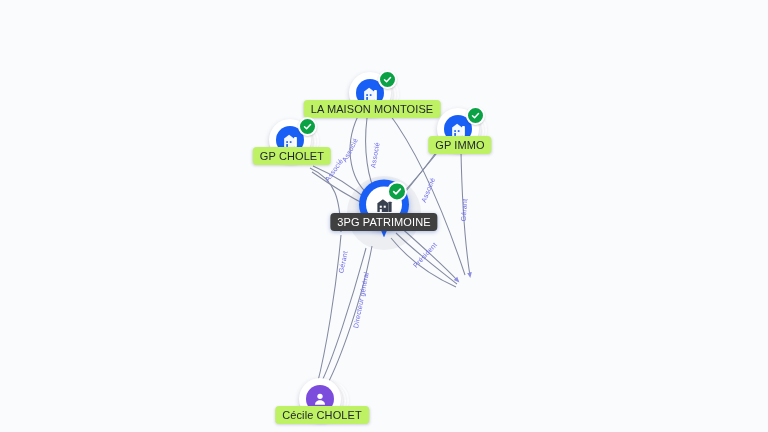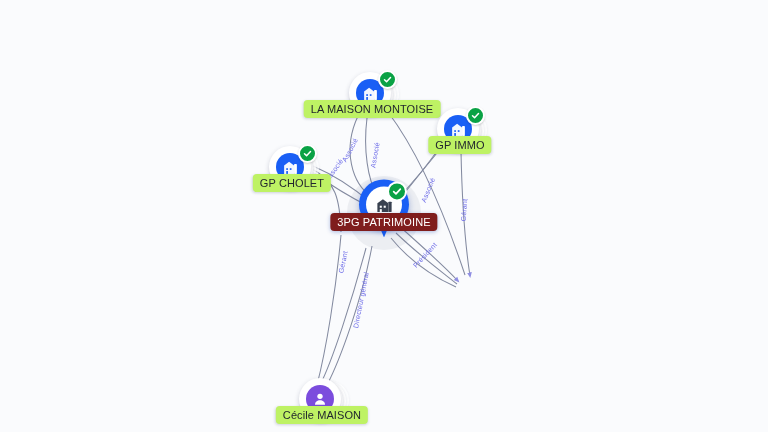--- a/index.html
+++ b/index.html
@@ -51,21 +51,21 @@
   .pinbadge{position:absolute;right:2px;top:2px;width:16px;height:16px;border-radius:50%;
             background:#0aa245;border:2px solid #fff;display:flex;align-items:center;
             justify-content:center;z-index:4;}
 
   
   .nlabel{position:absolute;left:50%;transform:translateX(-50%);
           white-space:nowrap;background:#bef264;color:#22262e;
           font-size:11px;letter-spacing:.1px;
           padding:3px 7px;border-radius:4px;
           box-shadow:0 1px 3px rgba(35,45,80,.20);}
-  .nlabel.primary{background:#7f1d1d;color:#ffffff;font-size:11px;
+  .nlabel.primary{background:#404040;color:#ffffff;font-size:11px;
                   box-shadow:0 1px 4px rgba(20,60,170,.35);}
 
   
   .elabel{position:absolute;font-size:7px;color:#6d6ce8;white-space:nowrap;
           transform-origin:center center;letter-spacing:.2px;pointer-events:none;}
 </style>
 </head>
 <body style="background: rgb(250, 251, 253);">
 
 <div id="stage">
@@ -130,21 +130,21 @@
       </div>
       <div class="badge">
         <svg width="9" height="9" viewBox="0 0 24 24" fill="none" stroke="#fff" stroke-width="4" stroke-linecap="round" stroke-linejoin="round">
           <path d="M4 12.5l5.5 5.5L20 6.5"></path>
         </svg>
       </div>
     </div>
     <div class="nlabel" style="top:28px;">LA MAISON MONTOISE</div>
   </div>
 
-  <div class="node" style="left:292px;top:169px;">
+  <div class="node" style="left:292px;top:142px;">
     <div class="nwrap">
       <div class="stack s3"></div>
       <div class="stack s2"></div>
       <div class="stack s1"></div>
       <div class="disc">
         <div class="glyph company">
           <svg width="17" height="17" viewBox="0 0 24 24" fill="#fff">
             <path d="M3 21V9l7-5 7 5v12H3z" opacity=".95"></path>
             <rect x="17" y="7" width="4" height="14" rx=".6"></rect>
             <rect x="6" y="13" width="2.4" height="2.4" fill="#1a5ff5"></rect>
@@ -195,21 +195,21 @@
       <div class="stack s1"></div>
       <div class="disc">
         <div class="glyph person">
           <svg width="16" height="16" viewBox="0 0 24 24" fill="#fff">
             <circle cx="12" cy="8" r="4"></circle>
             <path d="M4.5 20.5c0-4.1 3.4-6.6 7.5-6.6s7.5 2.5 7.5 6.6z"></path>
           </svg>
         </div>
       </div>
     </div>
-    <div class="nlabel" style="top:28px;">Cécile MAISON</div>
+    <div class="nlabel" style="top:28px;">Cécile CHOLET</div>
   </div>
 
   <div class="node" style="left:384px;top:213px;">
     <div class="nwrap" style="width:50px;height:60px;">
       <div class="pinhalo"></div>
       <div class="pin">
         <div class="pintip"></div>
         <div class="pinbody"></div>
         <div class="pininner">
           <svg width="19" height="19" viewBox="0 0 24 24" fill="#3a4250">

